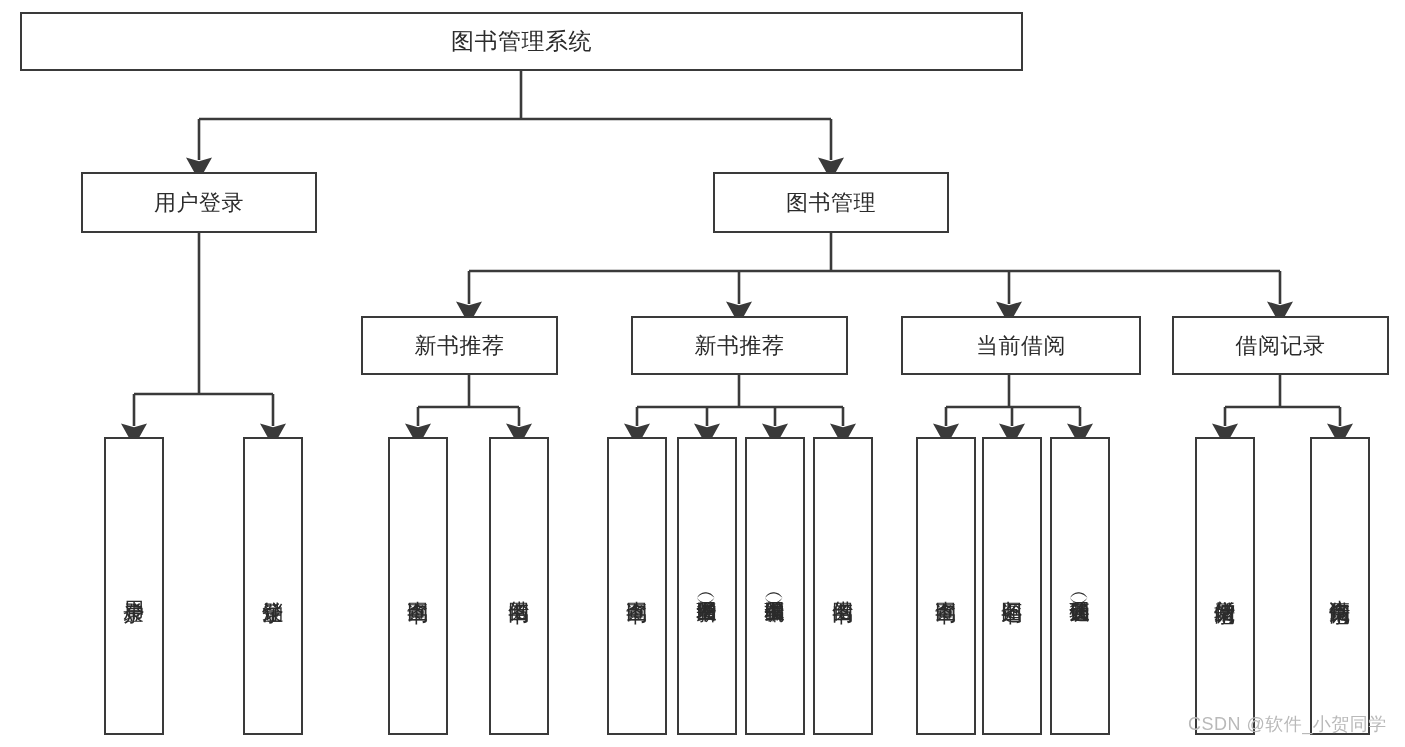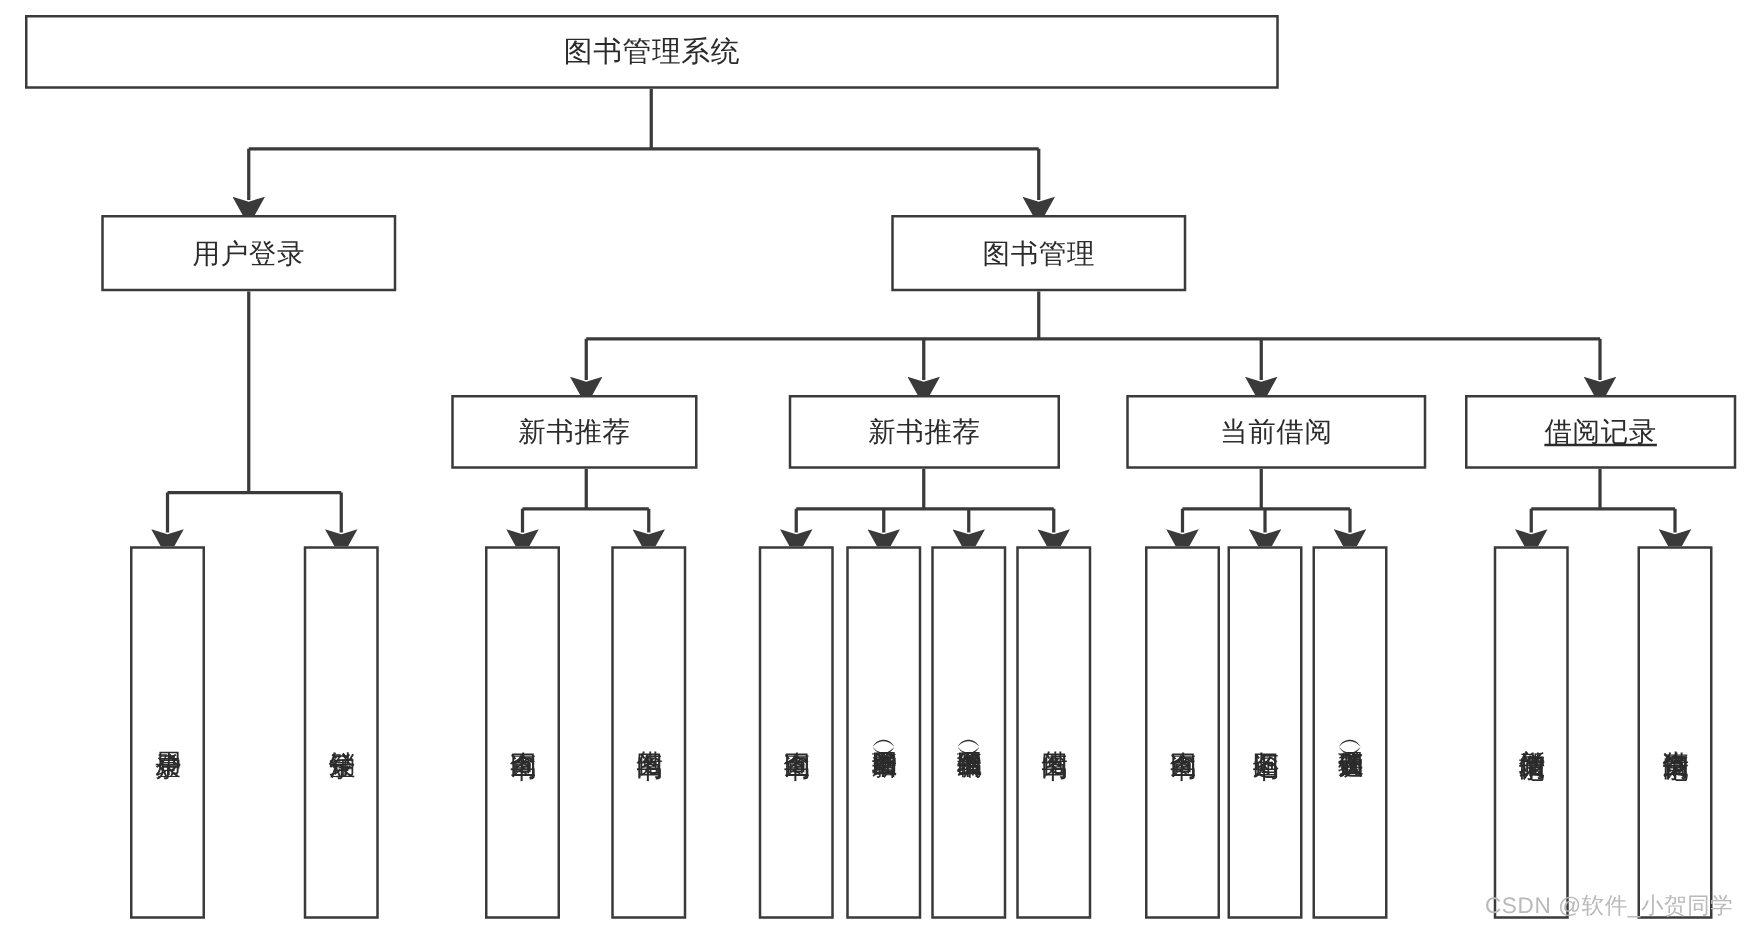--- a/index.html
+++ b/index.html
@@ -147,21 +147,21 @@
 
   <div class="node h" style="left:361px; top:316px; width:197px; height:59px;">
     <span class="label">新书推荐</span>
   </div>
   <div class="node h" style="left:631px; top:316px; width:217px; height:59px;">
     <span class="label">新书推荐</span>
   </div>
   <div class="node h" style="left:901px; top:316px; width:240px; height:59px;">
     <span class="label">当前借阅</span>
   </div>
-  <div class="node h" style="left:1172px; top:316px; width:217px; height:59px;text-decoration:underline;">
+  <div class="node h" style="left:1172px; top:316px; width:217px; height:59px;">
     <span class="label">借阅记录</span>
   </div>
 
   <div class="node v" style="left:104px; top:437px; width:60px; height:298px;">
     <span class="label">用户登录</span>
   </div>
   <div class="node v" style="left:243px; top:437px; width:60px; height:298px;">
     <span class="label">注销登录</span>
   </div>
 

